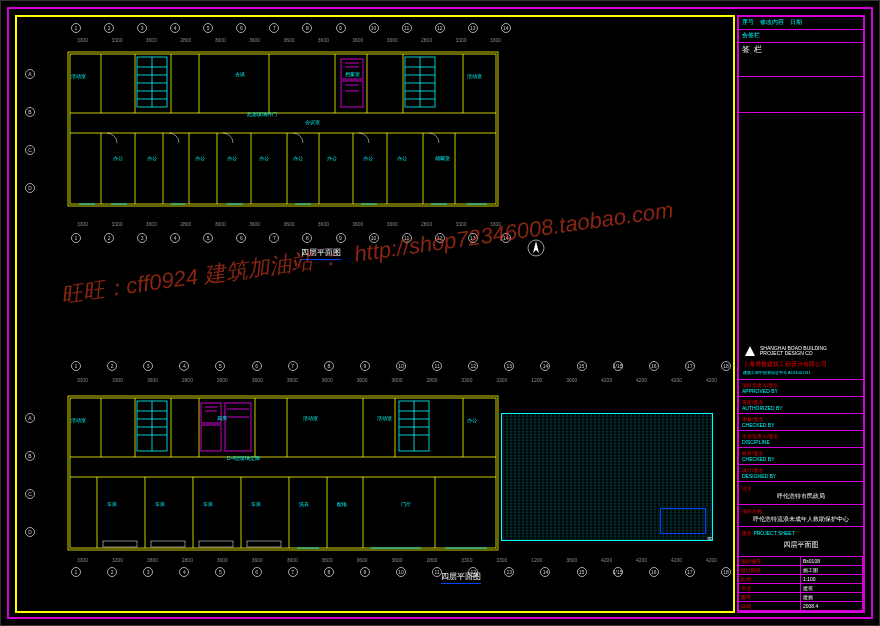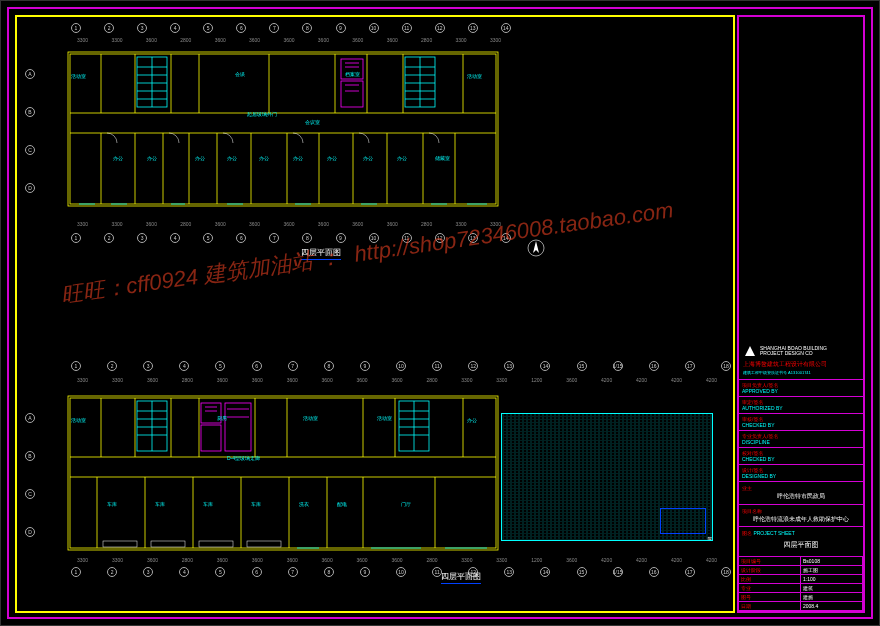--- a/index.html
+++ b/index.html
@@ -546,20 +546,31 @@
       <span>1200</span>
       <span>3600</span>
       <span>4200</span>
       <span>4200</span>
       <span>4200</span>
       <span>4200</span>
     </div>
   <div class="sheet-label sheet-label-l">四层平面图</div>
 
   <div class="titleblock">
+    <div class="tb-top">
+      <div class="tb-cell" style="display:flex;gap:6px">
+        <span>序号</span>
+        <span>修改内容</span>
+        <span>日期</span>
+      </div>
+      <div class="tb-cell">会签栏</div>
+      <div class="tb-cell" style="height:34px">
+        <span style="color:#fff;font-size:8px;letter-spacing:4px">签栏</span>
+      </div>
+    </div>
     <div class="tb-spacer"></div>
     <div class="tb-company">
       <div class="tb-logo-row">
         <span class="tb-logo">
           <svg viewBox="0 0 14 14">
               <path d="M2,12 L7,2 L12,12 Z M5,12 L7,7 L9,12 Z" fill="#fff"></path>
             </svg>
         </span>
         <div>
           <div class="tb-company-en">SHANGHAI BOAO BUILDING</div>

